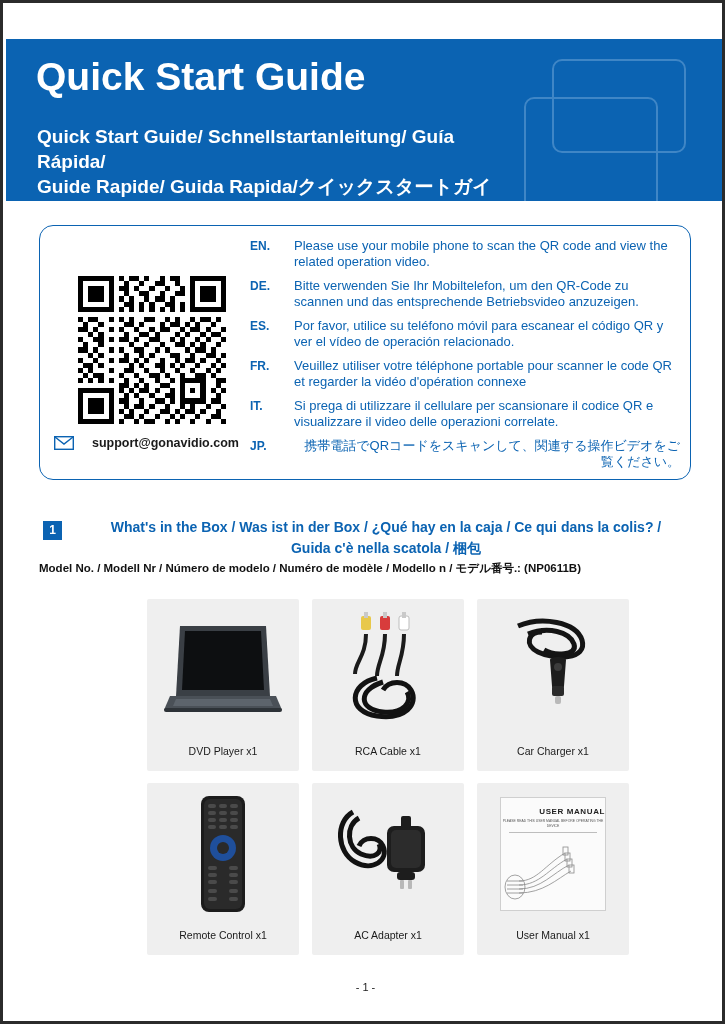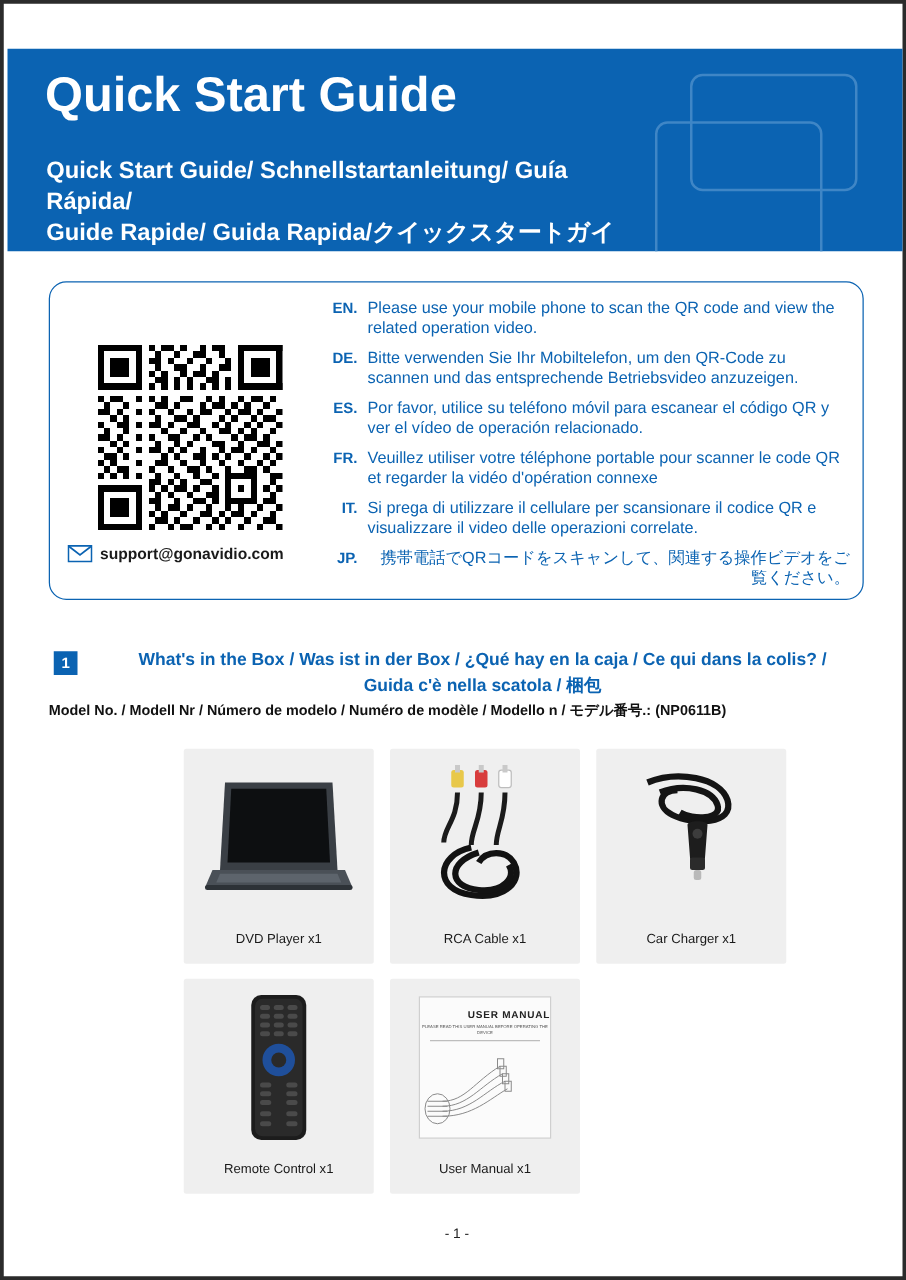--- a/index.html
+++ b/index.html
@@ -91,21 +91,21 @@
     width: 148px;
     height: 148px;
     background: #ffffff;
   }
   .mail-row {
     position: absolute;
     left: 14px;
     top: 210px;
     display: flex;
     align-items: center;
-    gap: 6px;
+    gap: 18px;
     width: 230px;
   }
   .mail-icon svg { display: block; }
   .mail-text {
     font-size: 12.5px;
     font-weight: bold;
     color: #1a1a1a;
   }
   .lang-list {
     position: absolute;
@@ -113,21 +113,20 @@
     top: 12px;
     width: 430px;
   }
   .lang-row {
     display: flex;
     margin-bottom: 9px;
   }
   .lang-code {
     width: 36px;
     flex: 0 0 36px;
-    text-align: right;
     padding-right: 8px;
     font-size: 12px;
     font-weight: bold;
     color: #0b63b2;
     padding-top: 1px;
   }
   .lang-text {
     font-size: 13px;
     color: #0b63b2;
     line-height: 15.5px;
@@ -657,20 +656,40 @@
             <rect x="15" y="95" width="9" height="4" rx="2"></rect>
             <rect x="36" y="95" width="9" height="4" rx="2"></rect>
             <rect x="15" y="103" width="9" height="4" rx="2"></rect>
             <rect x="36" y="103" width="9" height="4" rx="2"></rect>
           </g>
         </svg>
       </div>
       <div class="cell-caption">Remote Control x1</div>
     </div>
 
+    <div class="cell">
+      <div class="art">
+        <svg width="118" height="116" viewBox="0 0 118 116">
+          <g fill="none" stroke="#121212" stroke-width="5">
+            <path d="M24 16 C6 26 8 56 26 66 C44 76 60 64 54 50 C50 40 34 40 30 50"></path>
+            <path d="M30 22 C16 30 18 52 32 58 C46 64 54 56 50 48"></path>
+          </g>
+
+          <rect x="58" y="30" width="38" height="46" rx="7" fill="#1d1d1d"></rect>
+          <rect x="62" y="34" width="30" height="38" rx="5" fill="#2c2c2c"></rect>
+          <rect x="72" y="20" width="10" height="12" rx="2" fill="#1d1d1d"></rect>
+          <rect x="68" y="76" width="18" height="8" rx="3" fill="#1d1d1d"></rect>
+          <g fill="#b8b8b8">
+            <rect x="71" y="84" width="4" height="9" rx="1"></rect>
+            <rect x="79" y="84" width="4" height="9" rx="1"></rect>
+          </g>
+        </svg>
+      </div>
+      <div class="cell-caption">AC Adapter x1</div>
+    </div>
 
     <div class="cell">
       <div class="art">
         <div class="manual-page">
           <div class="manual-title">USER MANUAL</div>
           <div class="manual-sub">PLEASE READ THIS USER MANUAL BEFORE OPERATING THE DEVICE</div>
           <div class="manual-rule"></div>
           <svg width="102" height="74" viewBox="0 0 102 74" style="position:absolute;left:0;top:37;">
             <g stroke="#8a8a8a" stroke-width="0.8" fill="none">
               <path d="M18 46 C36 46 44 30 64 18"></path>

